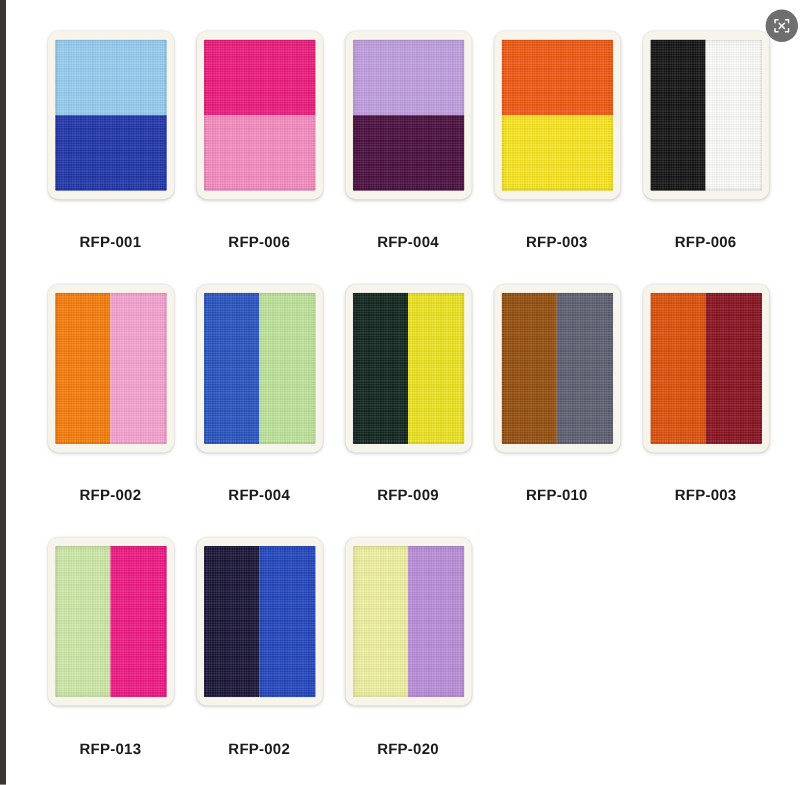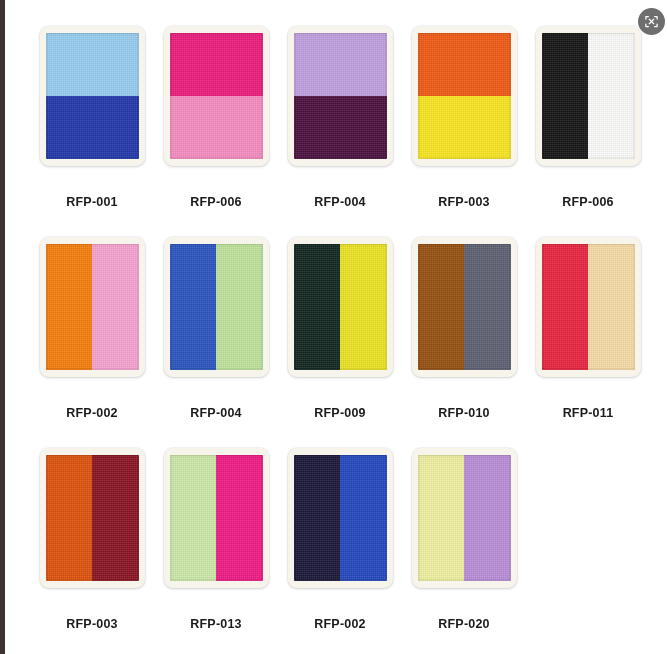--- a/index.html
+++ b/index.html
@@ -221,29 +221,20 @@
           <div class="paint split-v">
             <div class="half" style="background: rgb(149, 80, 15);"></div>
             <div class="half" style="background: rgb(94, 96, 114);"></div>
           </div>
         </div>
         <div class="code">RFP-010</div>
       </div>
       <div class="cell">
         <div class="pan" style="background: rgb(247, 244, 236);">
           <div class="paint split-v">
-            <div class="half" style="background: rgb(232, 36, 63);"></div>
-            <div class="half" style="background: rgb(247, 219, 166);"></div>
-          </div>
-        </div>
-        <div class="code">RFP-011</div>
-      </div>
-      <div class="cell">
-        <div class="pan" style="background: rgb(247, 244, 236);">
-          <div class="paint split-v">
             <div class="half" style="background: rgb(220, 82, 12);"></div>
             <div class="half" style="background: rgb(138, 20, 35);"></div>
           </div>
         </div>
         <div class="code">RFP-003</div>
       </div>
       <div class="cell">
         <div class="pan" style="background: rgb(247, 244, 236);">
           <div class="paint split-v">
             <div class="half" style="background: rgb(205, 232, 168);"></div>

